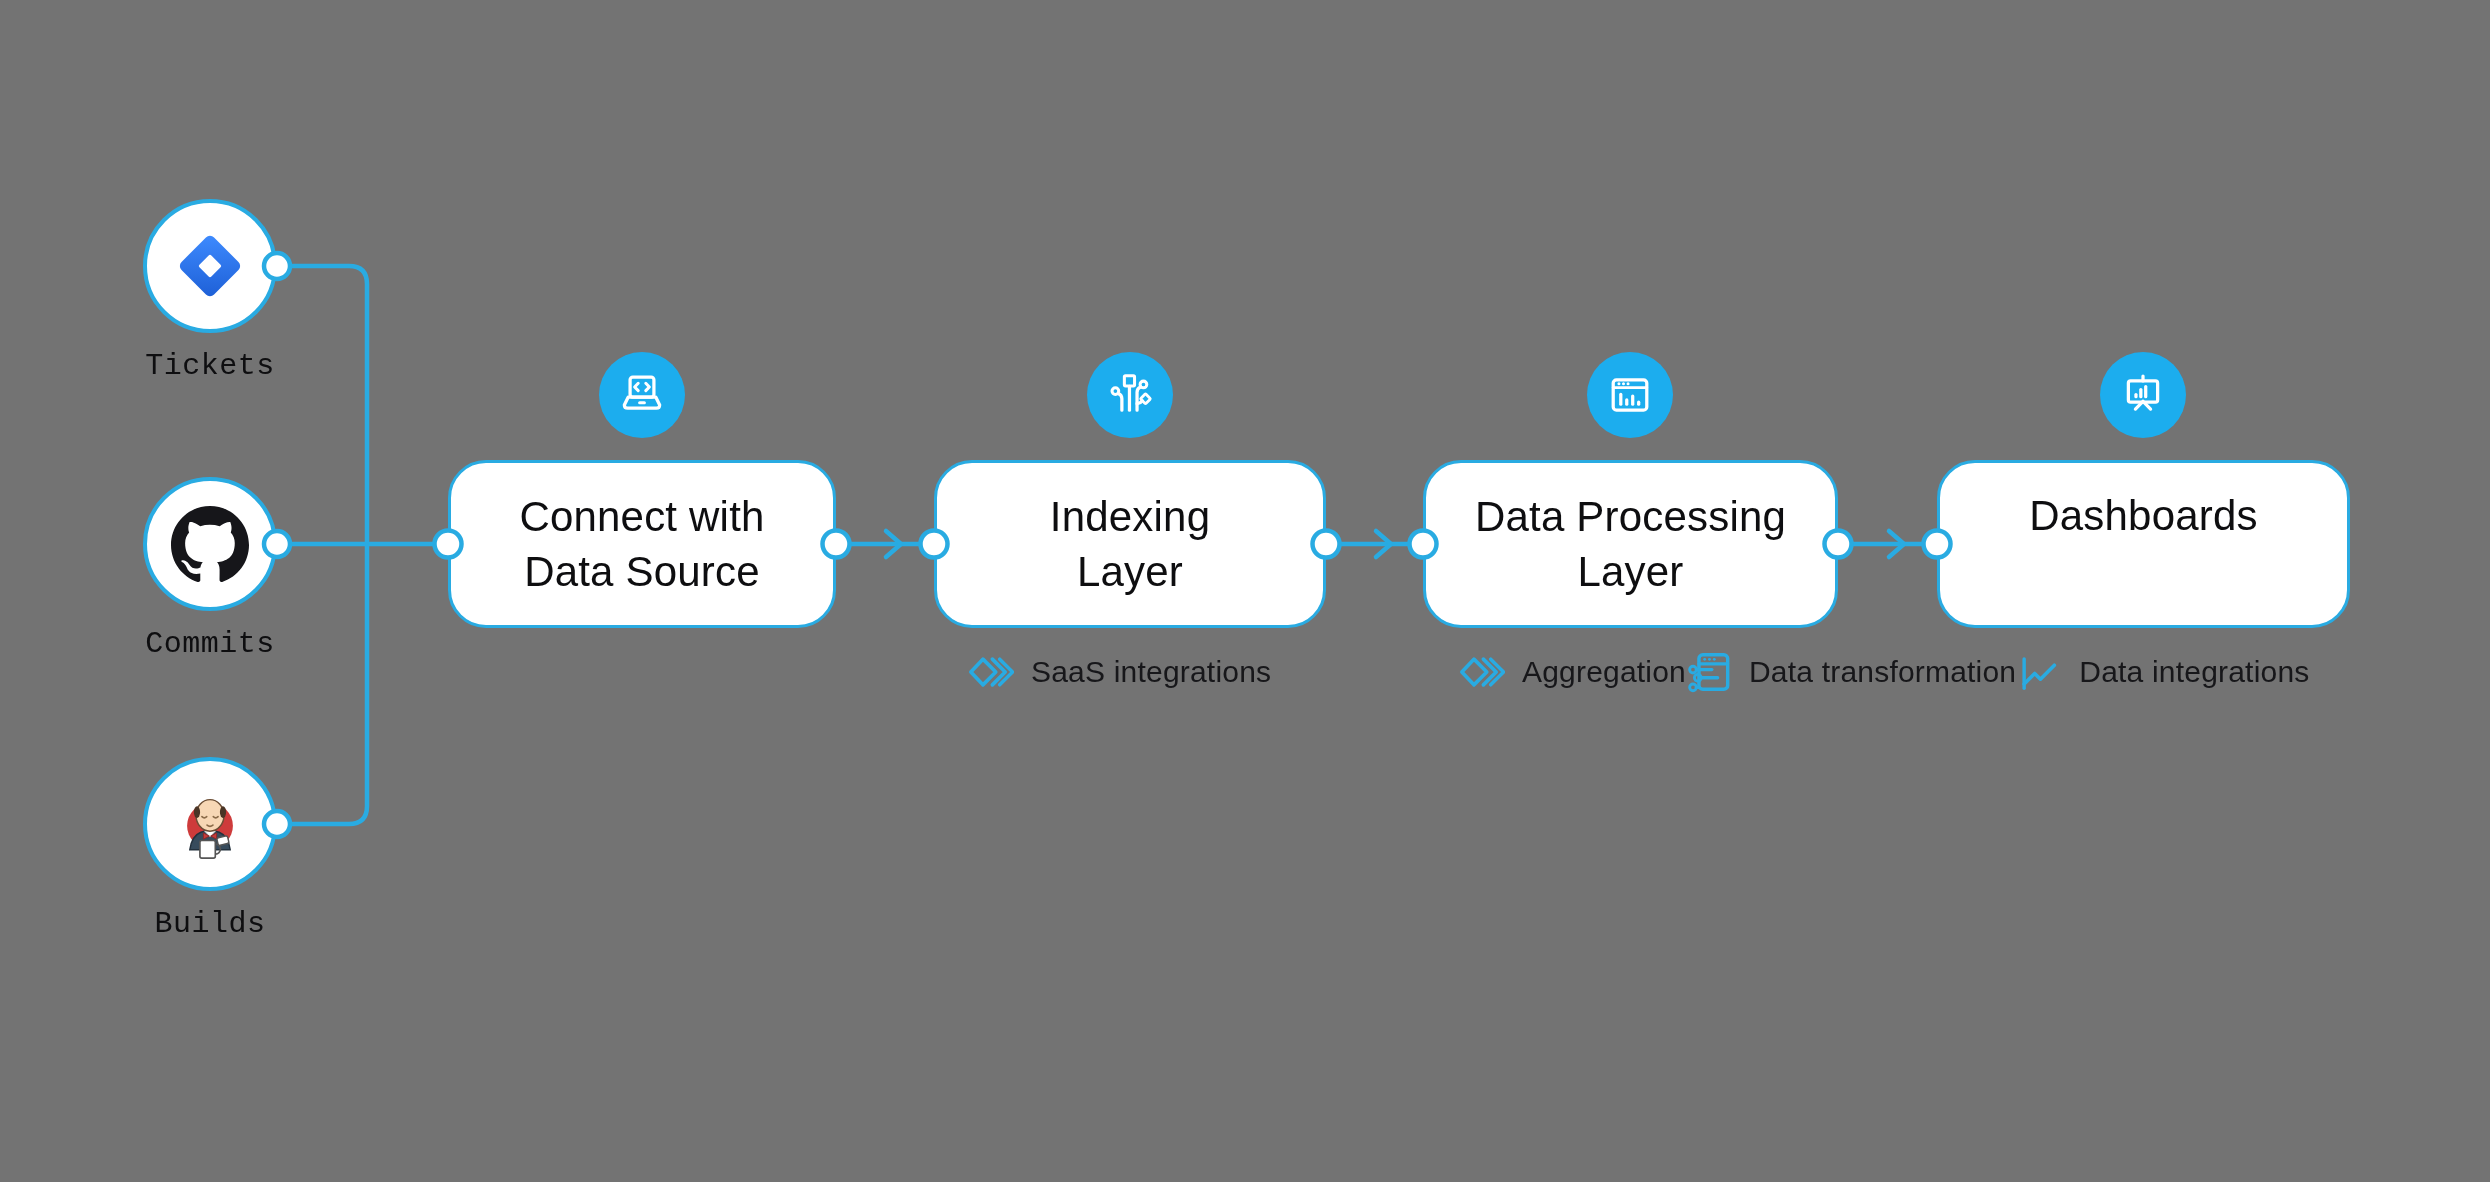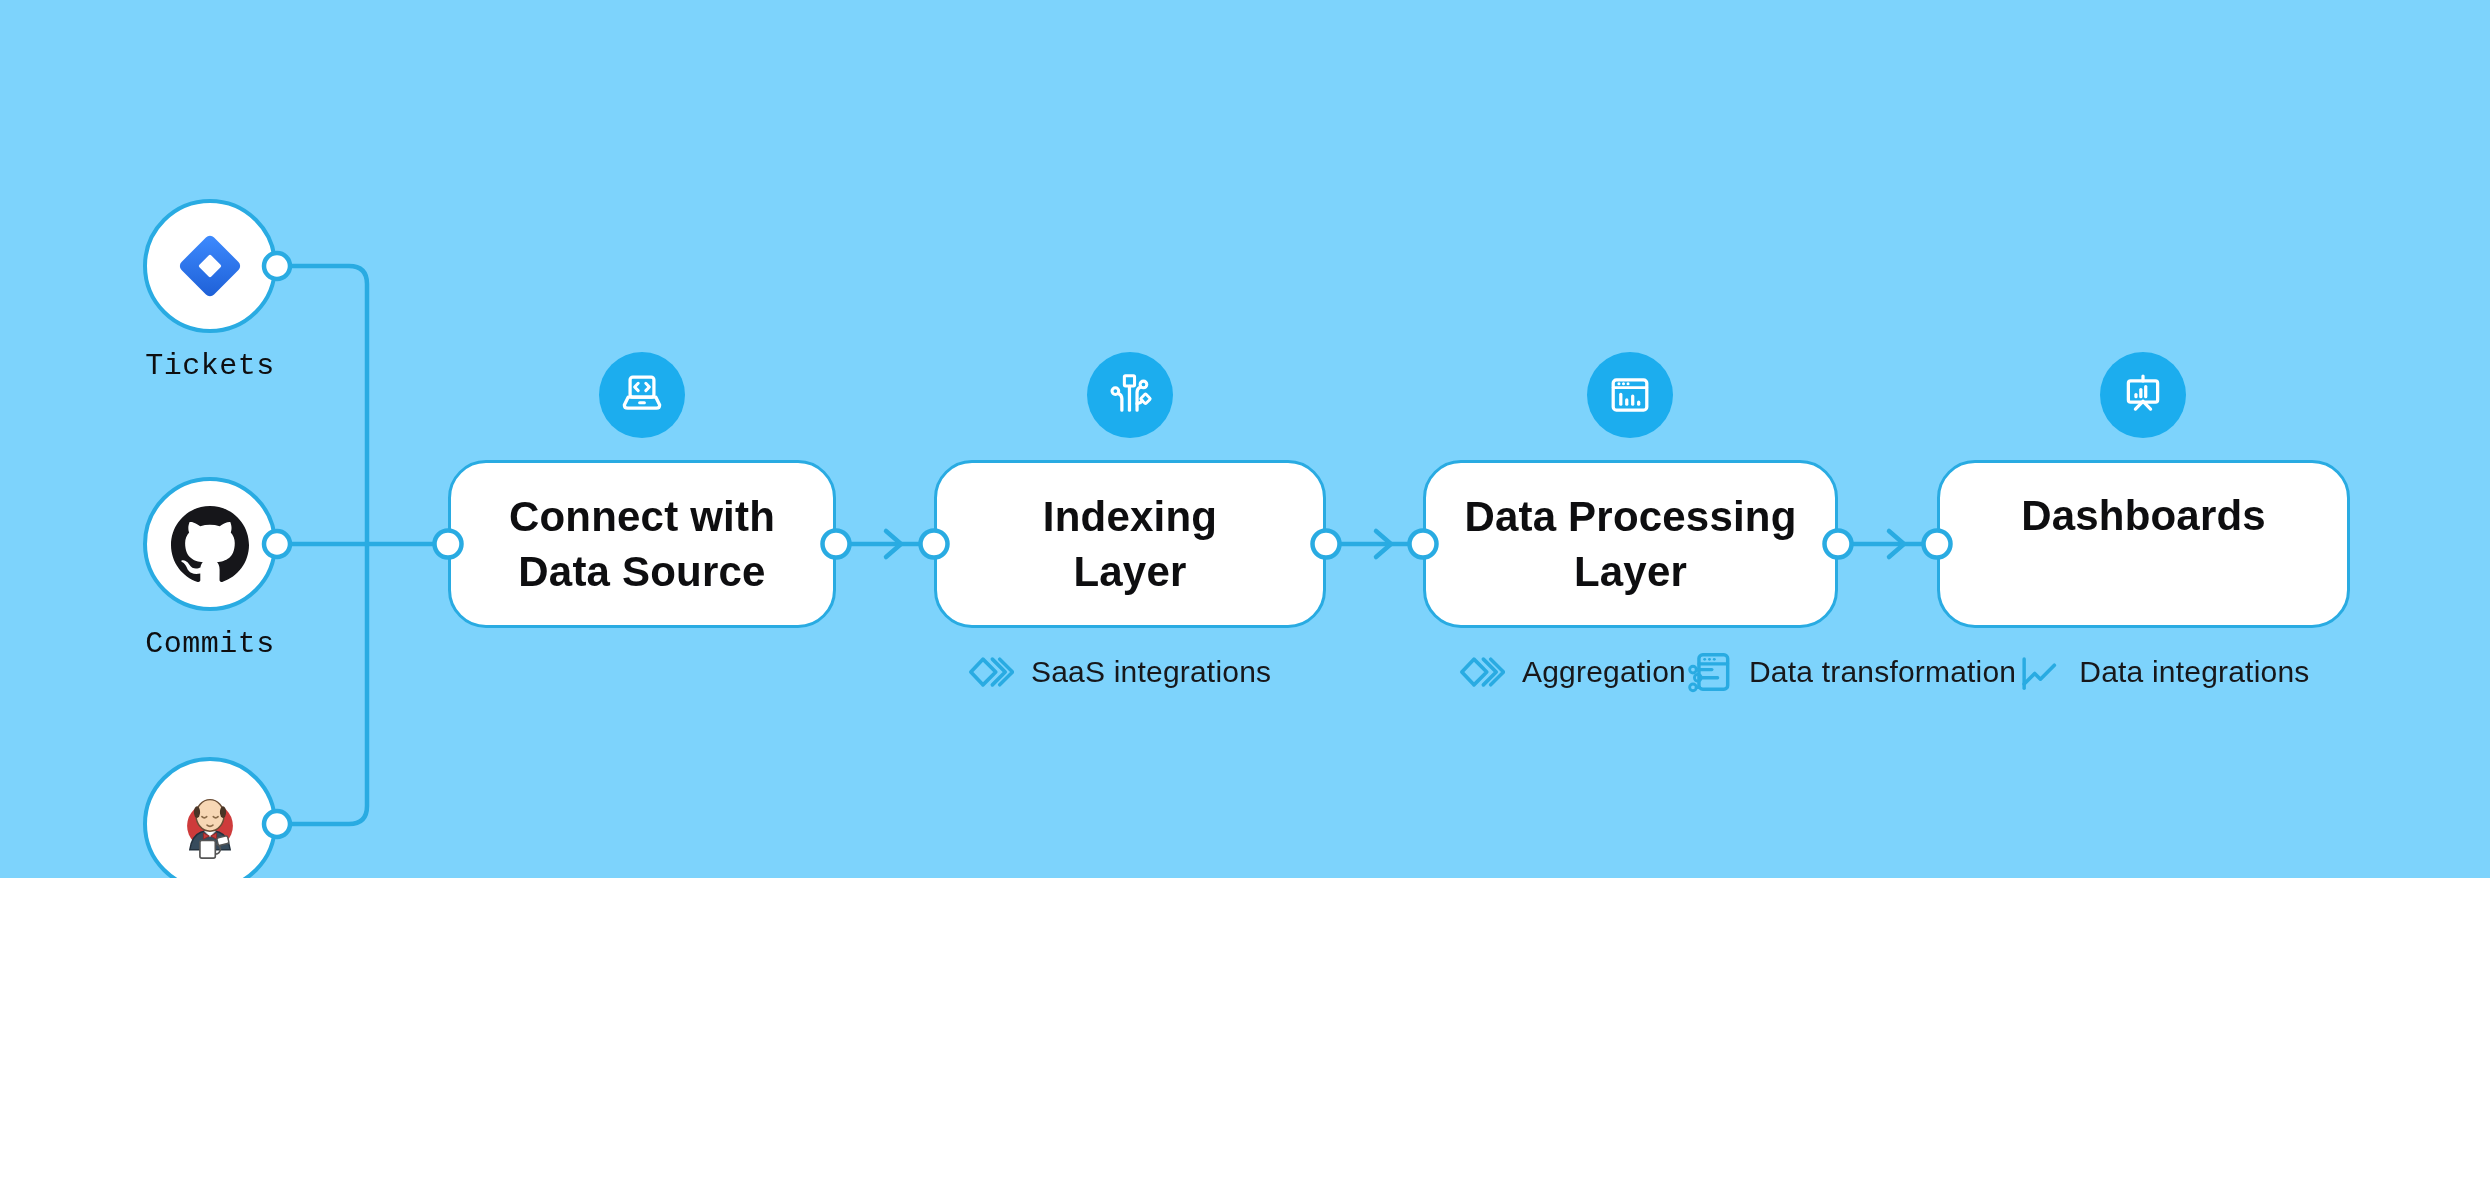--- a/index.html
+++ b/index.html
@@ -1,17 +1,17 @@
 <!DOCTYPE html>
 <html><head>
 <meta charset="utf-8">
 <style>
   html,body{margin:0;padding:0;background:#fff;}
   .canvas{
-    position:relative;width:2490px;height:878px;background:#7dd3fc;
+    position:relative;width:2490px;height:1182px;background:#737373;
     font-family:"Liberation Sans","DejaVu Sans",sans-serif;overflow:hidden;
     --accent:#29ABE2;--badge:#1CADEE;--ink:#0e0e10;
   }
   .wires{position:absolute;left:0;top:0;width:2490px;height:1182px;z-index:3;pointer-events:none;}
 
   
   .source-circle{
     position:absolute;left:143px;width:134px;height:134px;box-sizing:border-box;
     border:4.5px solid var(--accent);border-radius:50%;background:#fff;
     display:flex;align-items:center;justify-content:center;z-index:2;
@@ -28,21 +28,21 @@
   .stage-box{
     position:absolute;top:460px;height:168px;box-sizing:border-box;
     border:3.5px solid var(--accent);border-radius:38px;background:#fff;
     display:flex;align-items:center;justify-content:center;z-index:2;
   }
   .box1{left:448px;width:388px}
   .box2{left:934px;width:392px}
   .box3{left:1423px;width:415px}
   .box4{left:1937px;width:413px}
   .box-title{
-    font-weight:700;font-size:42px;line-height:55px;color:var(--ink);
+    font-weight:400;font-size:42px;line-height:55px;color:var(--ink);
     text-align:center;white-space:pre-line;letter-spacing:.2px;
   }
   .box4 .box-title{padding-bottom:57px}
 
   
   .badge{
     position:absolute;top:352px;width:86px;height:86px;border-radius:50%;
     background:var(--badge);display:flex;align-items:center;justify-content:center;z-index:2;
   }
   .badge1{left:599px}.badge2{left:1087px}.badge3{left:1587px}.badge4{left:2100px}

